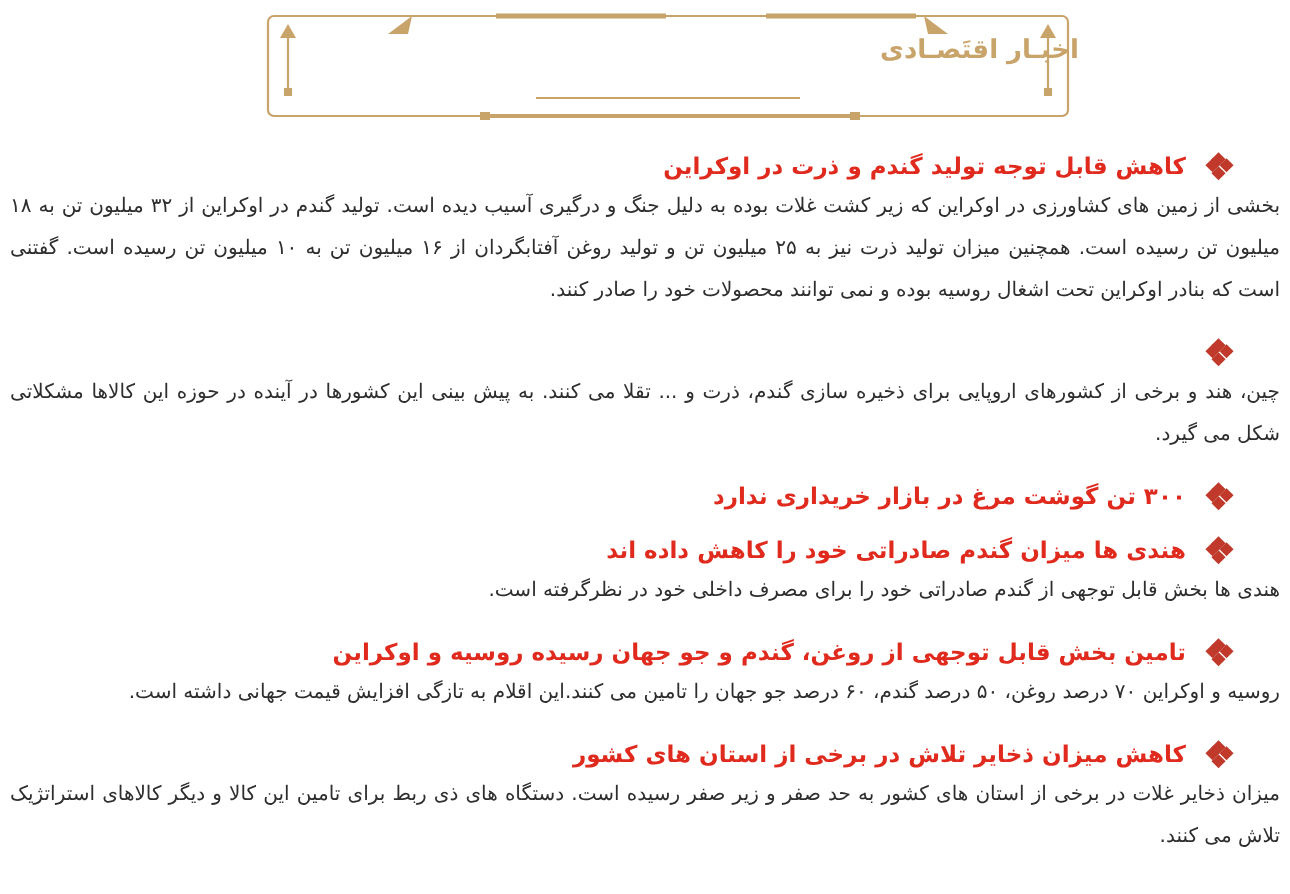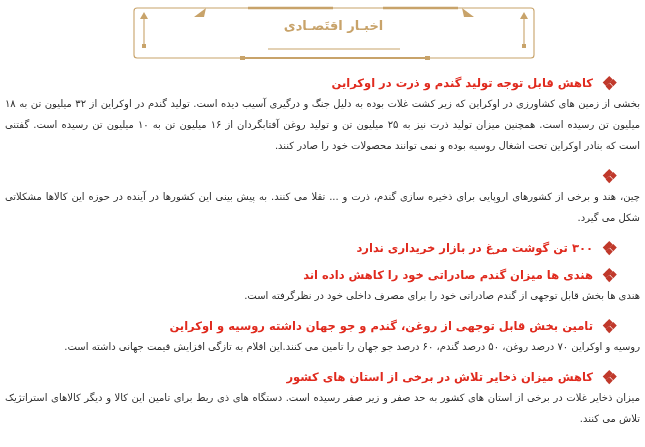--- a/index.html
+++ b/index.html
@@ -16,21 +16,20 @@
   
   .frame{
     position:relative; left:11px;
     width:412px; height:58px;
     margin:4px auto 14px;
     color:var(--frame);
   }
   .frame svg{ position:absolute; inset:0; width:100%; height:100%; }
   .frame-title{
     position:absolute; top:14px; right:0; left:0;
-    text-align:center;
     font-size:13px; font-weight:bold; letter-spacing:1px;
     color:var(--frame);
   }
   
   .news-title{
     display:block;
     margin:13px 30px 3px 0;
     font-size:11.5px; font-weight:bold;
     color:var(--heading);
     white-space:nowrap;
@@ -113,21 +112,21 @@
   <h2 class="news-title">
     <span class="bullet"><i></i><i></i><i></i><i></i></span>
     <span>هندی ها میزان گندم صادراتی خود را کاهش داده اند</span>
   </h2>
   <p class="news-body">هندی ها بخش قابل توجهی از گندم صادراتی خود را برای مصرف داخلی خود در نظرگرفته است.</p>
 </section>
 
 <section class="news">
   <h2 class="news-title">
     <span class="bullet"><i></i><i></i><i></i><i></i></span>
-    <span>تامین بخش قابل توجهی از روغن، گندم و جو جهان داشته روسیه و اوکراین</span>
+    <span>تامین بخش قابل توجهی از روغن، گندم و جو جهان رسیده روسیه و اوکراین</span>
   </h2>
   <p class="news-body">روسیه و اوکراین ۷۰ درصد روغن، ۵۰ درصد گندم، ۶۰ درصد جو جهان را تامین می کنند.این اقلام به تازگی افزایش قیمت جهانی داشته است.</p>
 </section>
 
 <section class="news">
   <h2 class="news-title">
     <span class="bullet"><i></i><i></i><i></i><i></i></span>
     <span>کاهش میزان ذخایر تلاش در برخی از استان های کشور</span>
   </h2>
   <p class="news-body">میزان ذخایر غلات در برخی از استان های کشور به حد صفر و زیر صفر رسیده است. دستگاه های ذی ربط برای تامین این کالا و دیگر کالاهای استراتژیک تلاش می کنند.</p>

